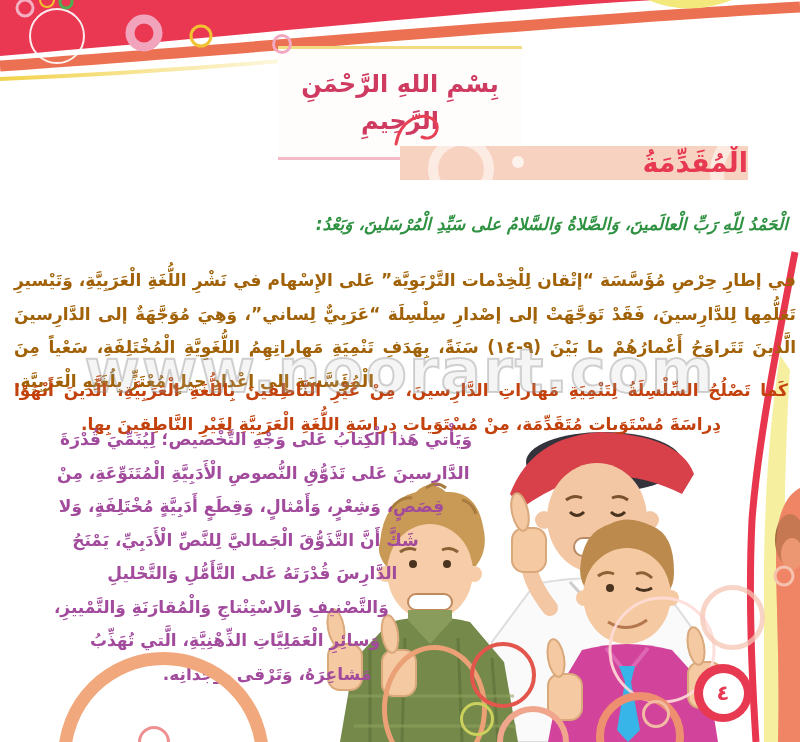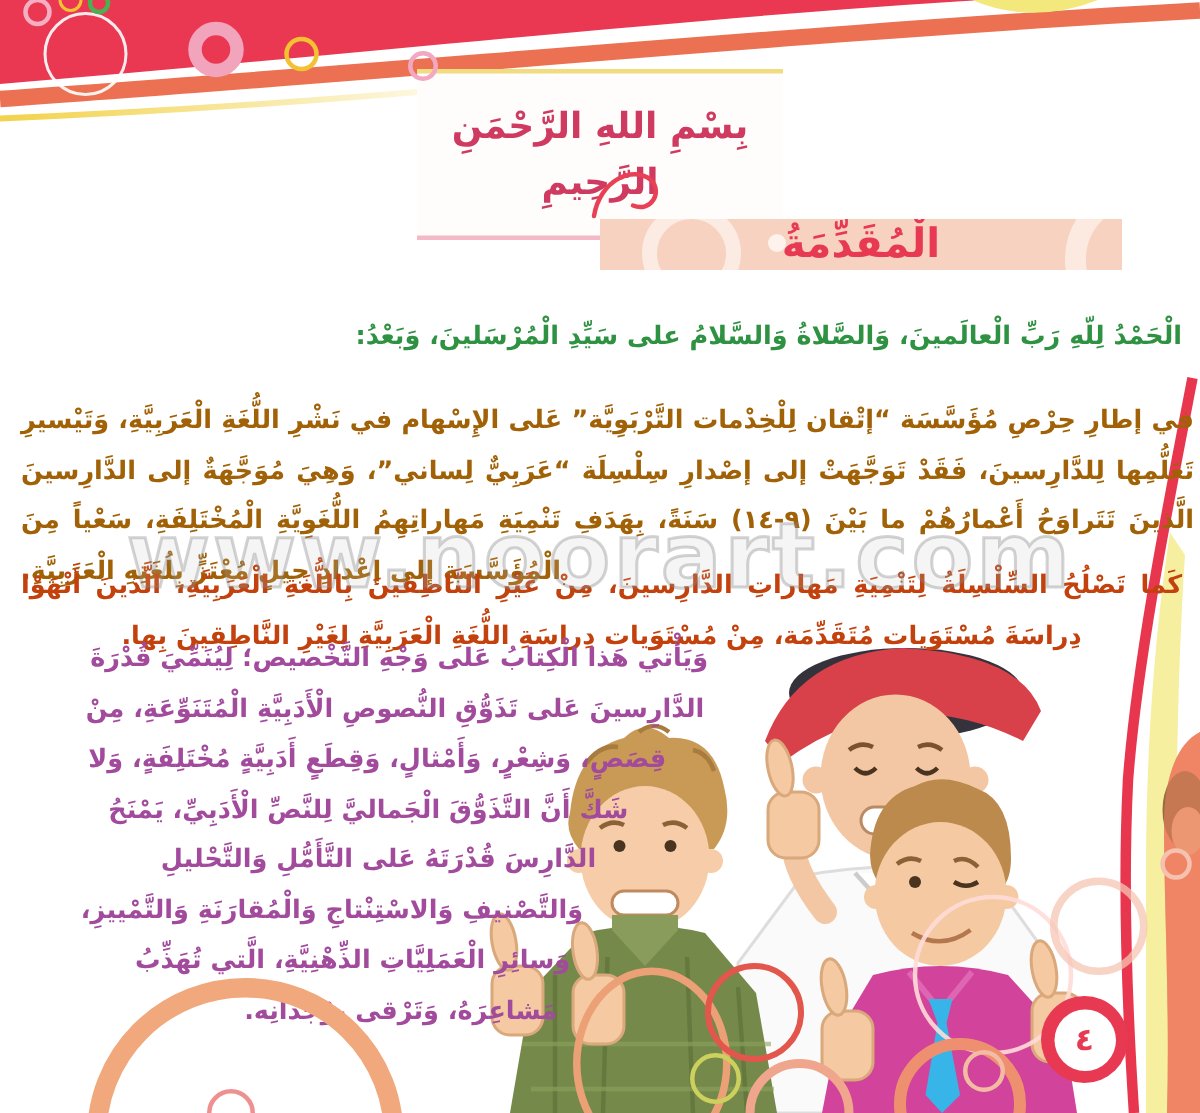--- a/index.html
+++ b/index.html
@@ -22,27 +22,27 @@
   
   .title-banner{
     position:absolute;left:400px;top:146px;width:348px;height:34px;z-index:3;
     background:#f8d2c0;overflow:hidden;
   }
   .banner-ring{position:absolute;border-radius:50%;border:10px solid rgba(255,255,255,.55);}
   .banner-ring.r1{left:28px;top:-10px;width:46px;height:46px;}
   .banner-ring.r2{left:310px;top:-24px;width:74px;height:74px;border-width:14px;border-color:rgba(255,255,255,.5);}
   .banner-dot{position:absolute;left:112px;top:10px;width:12px;height:12px;border-radius:50%;background:rgba(255,255,255,.7);}
   .page-title{
-    position:relative;display:block;width:100%;text-align:center;
+    position:relative;display:block;width:100%;text-align:right;
     color:#e73a52;font-weight:bold;font-size:27px;line-height:34px;direction:rtl;
   }
   .red-curl{position:absolute;left:392px;top:108px;z-index:3;}
   
   .para{font-weight:bold;font-size:17px;line-height:33.5px;direction:rtl;z-index:5;}
-  .para-opening{position:absolute;right:12px;left:40px;top:191px;color:#2f9242;}
+  .para-opening{position:absolute;right:12px;left:40px;top:191px;color:#2f9242;font-style:italic;}
   .para-series{position:absolute;right:4px;left:14px;top:224px;text-align:justify;text-align-last:left;color:#a16207;margin-top:40px;}
   .para-nonnative{position:absolute;right:12px;left:14px;top:357px;text-align:justify;text-align-last:center;color:#c2410c;}
   .para4-wrap{position:absolute;left:22px;top:423px;width:450px;z-index:5;}
   .photo-spacer{
     float:right;width:125px;height:290px;
     shape-outside:polygon(100% 0%, 100% 100%, 15% 100%, 42% 55%, 100% 22%);
   }
   .para-book{color:#a24b9d;margin:0;}
   
   .watermark{

